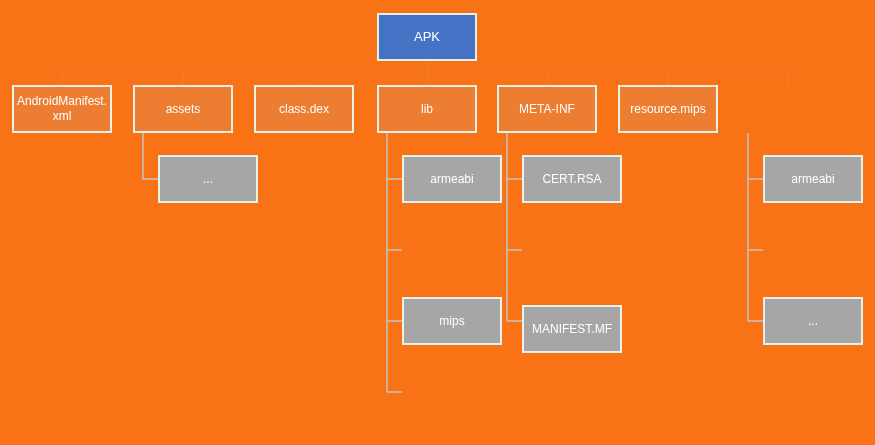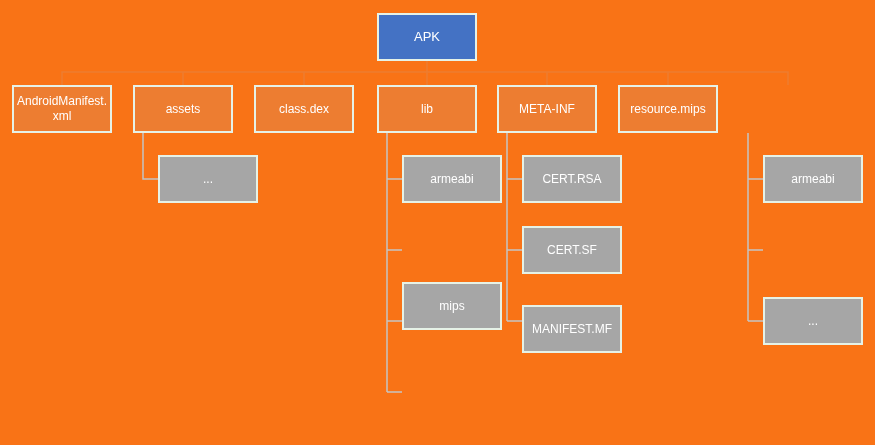--- a/index.html
+++ b/index.html
@@ -102,29 +102,26 @@
     <span>resource.mips</span>
   </div>
 
   <div class="node leaf" style="left:158px;top:155px">
     <span>...</span>
   </div>
 
   <div class="node leaf" style="left:402px;top:155px">
     <span>armeabi</span>
   </div>
-  <div class="node leaf" style="left:402px;top:282px">
+  <div class="node leaf" style="left:402px;top:297px">
     <span>mips</span>
   </div>
 
   <div class="node leaf" style="left:522px;top:155px">
     <span>CERT.RSA</span>
-  </div>
-  <div class="node leaf" style="left:522px;top:226px">
-    <span>CERT.SF</span>
   </div>
   <div class="node leaf" style="left:522px;top:305px">
     <span>MANIFEST.MF</span>
   </div>
 
   <div class="node leaf" style="left:763px;top:155px">
     <span>armeabi</span>
   </div>
   <div class="node leaf" style="left:763px;top:297px">
     <span>...</span>

